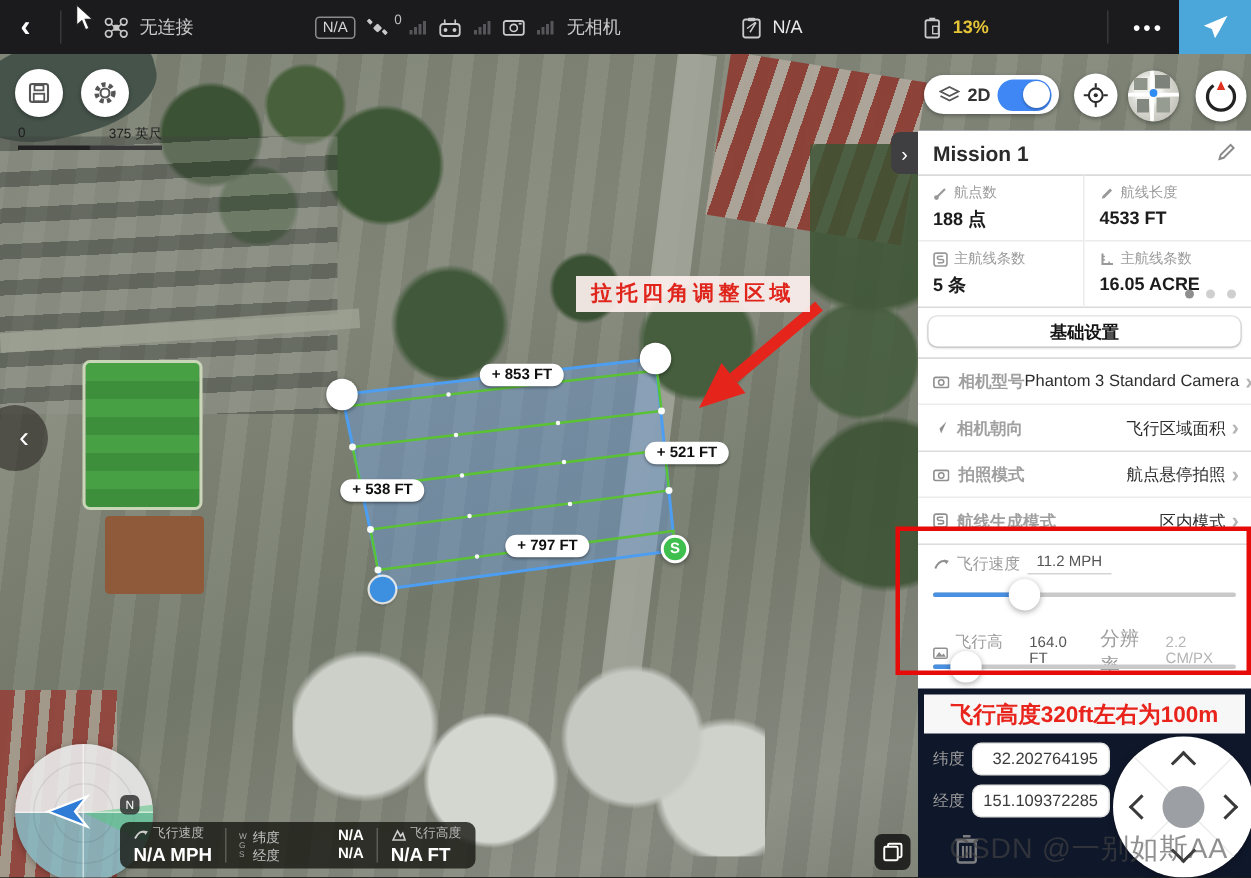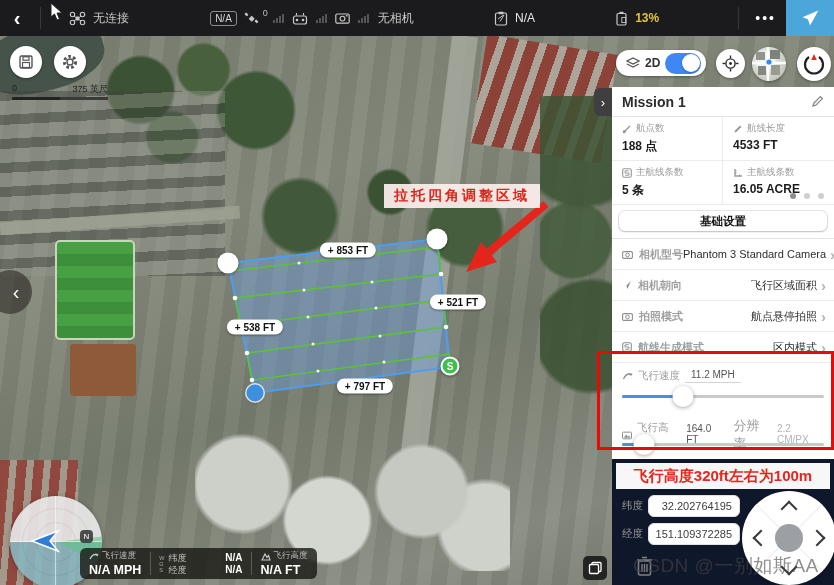--- a/index.html
+++ b/index.html
@@ -192,21 +192,21 @@
   <div class="handle h-white" style="left:228px;top:263px;"></div>
   <div class="handle h-white" style="left:437px;top:239px;"></div>
   <div class="handle h-blue" style="left:255px;top:393px;"></div>
   <div class="handle h-green" style="left:450px;top:366px;">
       <span>S</span>
     </div>
 
   <div class="pill" style="left:348px;top:250px;text-align:center;">+ 853 FT</div>
   <div class="pill" style="left:458px;top:302px;">+ 521 FT</div>
   <div class="pill" style="left:255px;top:327px;">+ 538 FT</div>
-  <div class="pill" style="left:365px;top:386px;">+ 797 FT</div>
+  <div class="pill" style="left:365px;top:364px;">+ 797 FT</div>
 
   <div id="annot">拉托四角调整区域</div>
 
   <div id="scale">
     <div class="lbls">
         <span>0</span>
         <span>375 英尺</span>
       </div>
     <div class="bar"></div>
   </div>

